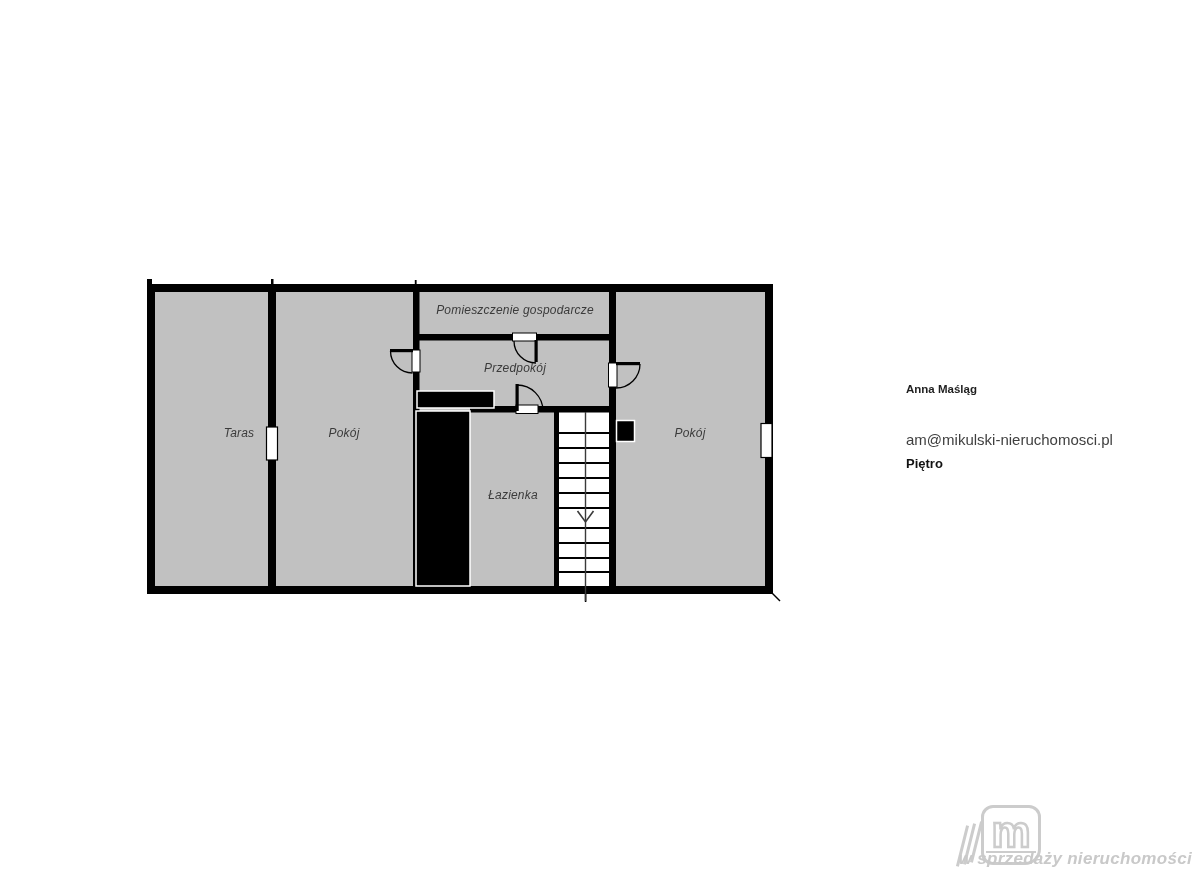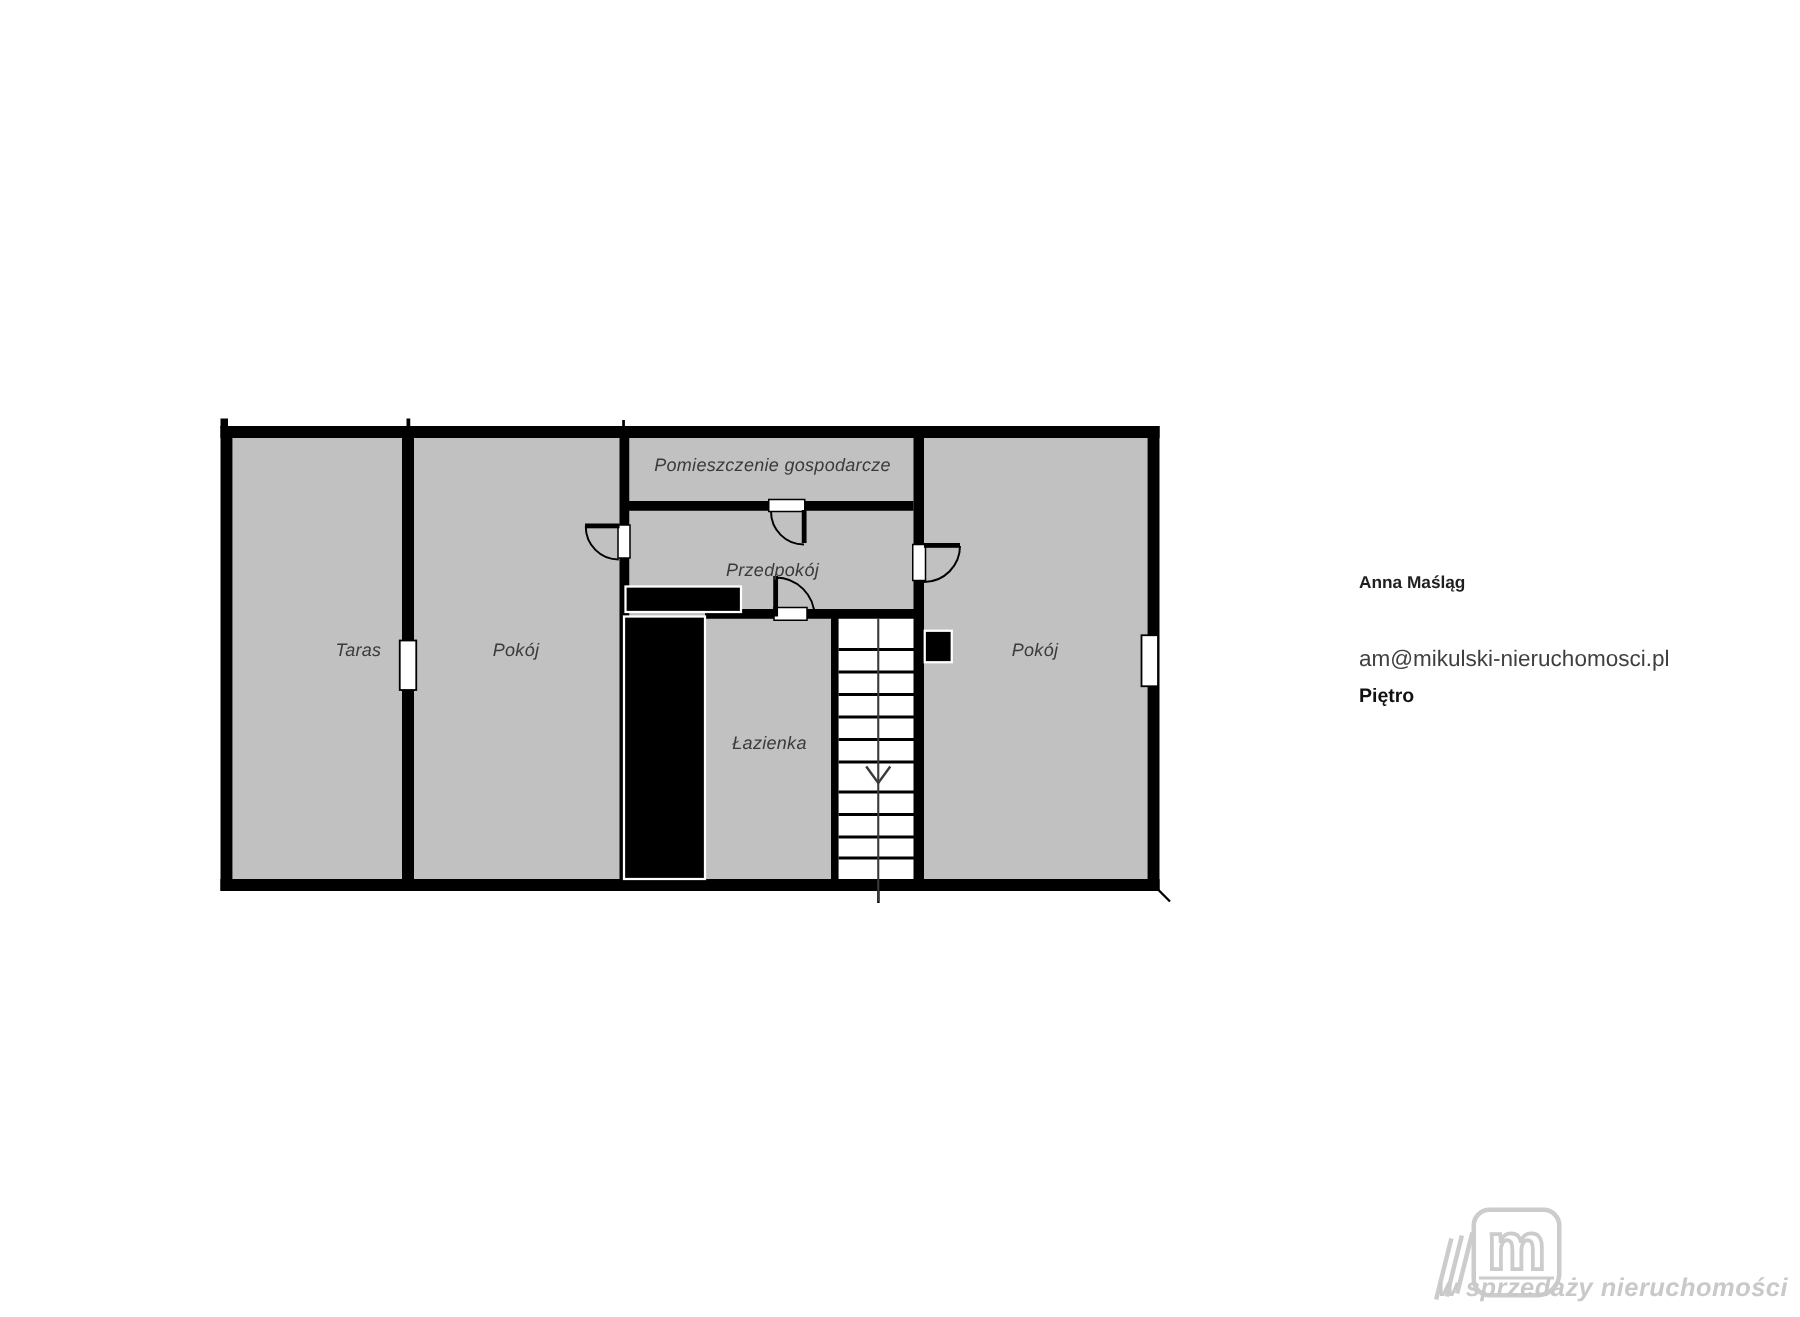--- a/index.html
+++ b/index.html
@@ -154,21 +154,21 @@
       <path d="M 390.5 351 A 22 22 0 0 0 412.5 373"></path>
       <path d="M 514 341 A 22 22 0 0 0 536 363"></path>
       <path d="M 517 385 A 26 26 0 0 1 543 411"></path>
       <path d="M 640 364 A 24 24 0 0 1 616 388"></path>
     </g>
   </svg>
 
   <div class="room-label" style="left:211px; top:433px;margin-left:28px;">Taras</div>
   <div class="room-label" style="left:344px; top:433px;">Pokój</div>
   <div class="room-label" style="left:515px; top:310px;">Pomieszczenie gospodarcze</div>
-  <div class="room-label" style="left:515px; top:380px;">Przedpokój</div>
+  <div class="room-label" style="left:515px; top:368px;">Przedpokój</div>
   <div class="room-label" style="left:513px; top:495px;">Łazienka</div>
   <div class="room-label" style="left:690px; top:433px;">Pokój</div>
 
   <div class="contact-name">Anna Maśląg</div>
   <div class="contact-email">am@mikulski-nieruchomosci.pl</div>
   <div class="floor-title">Piętro</div>
 
   <div class="logo">
     <div class="logo-icon">
       <div class="logo-stripe s1"></div>

